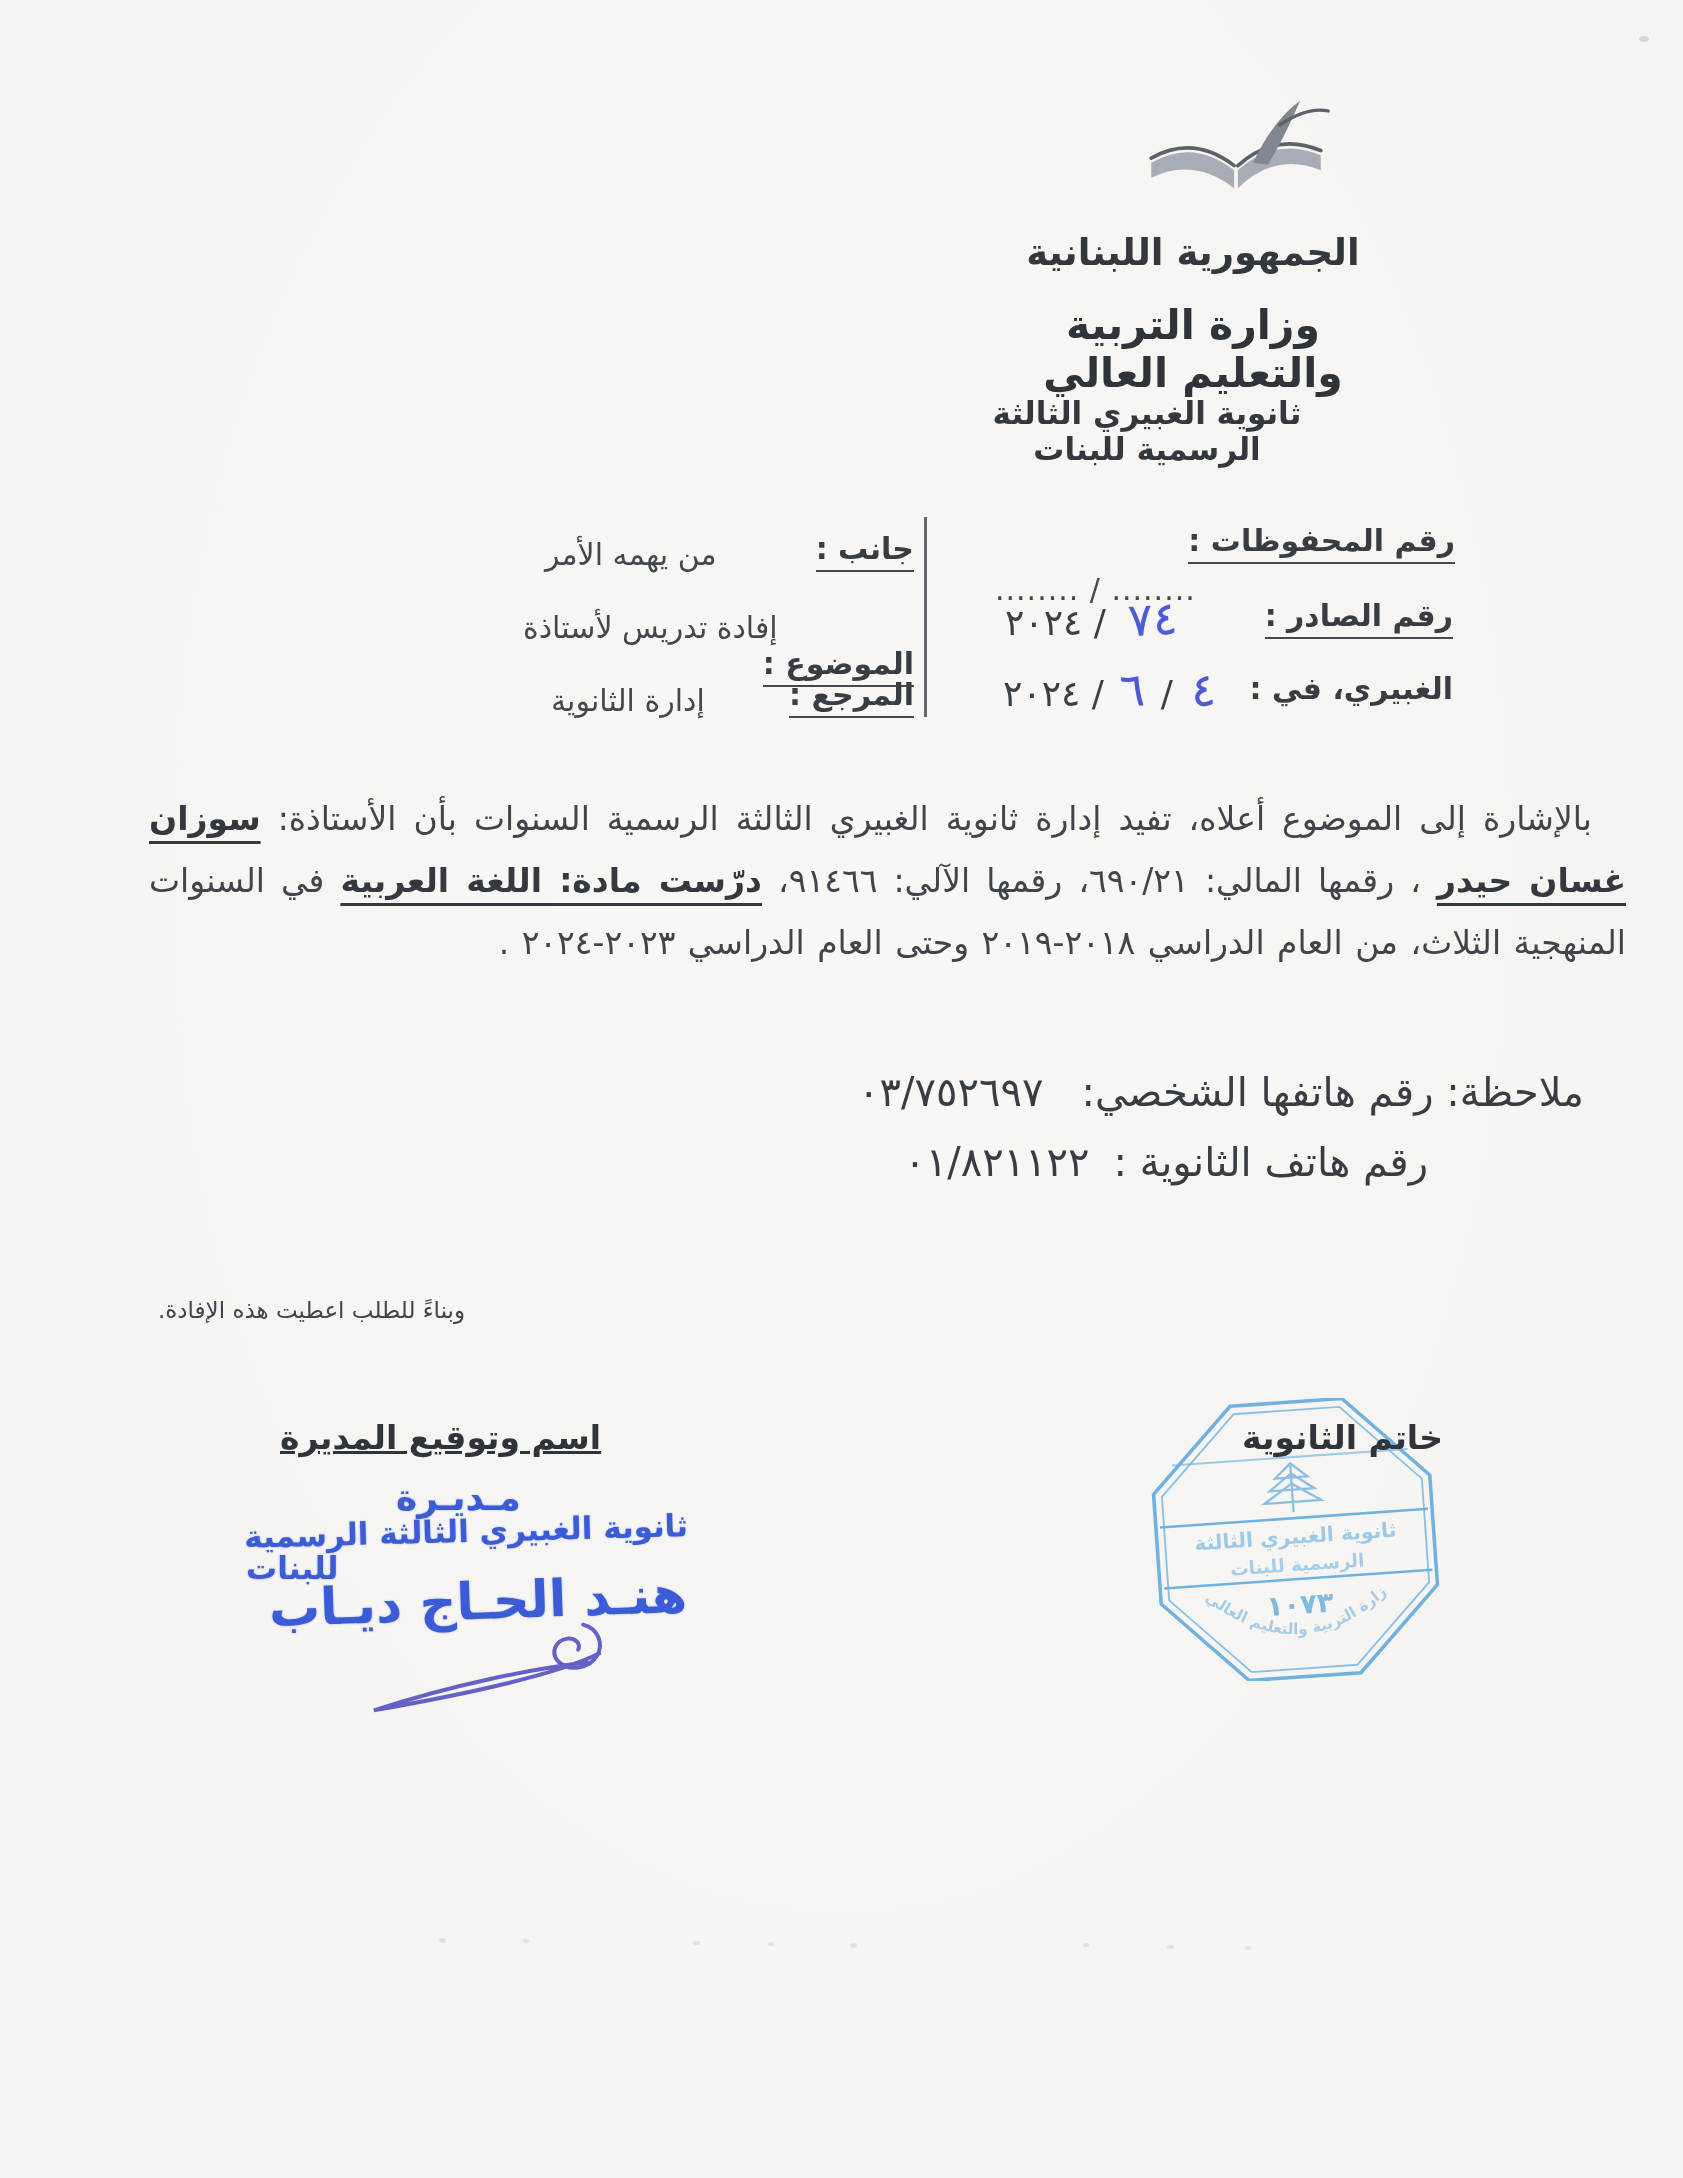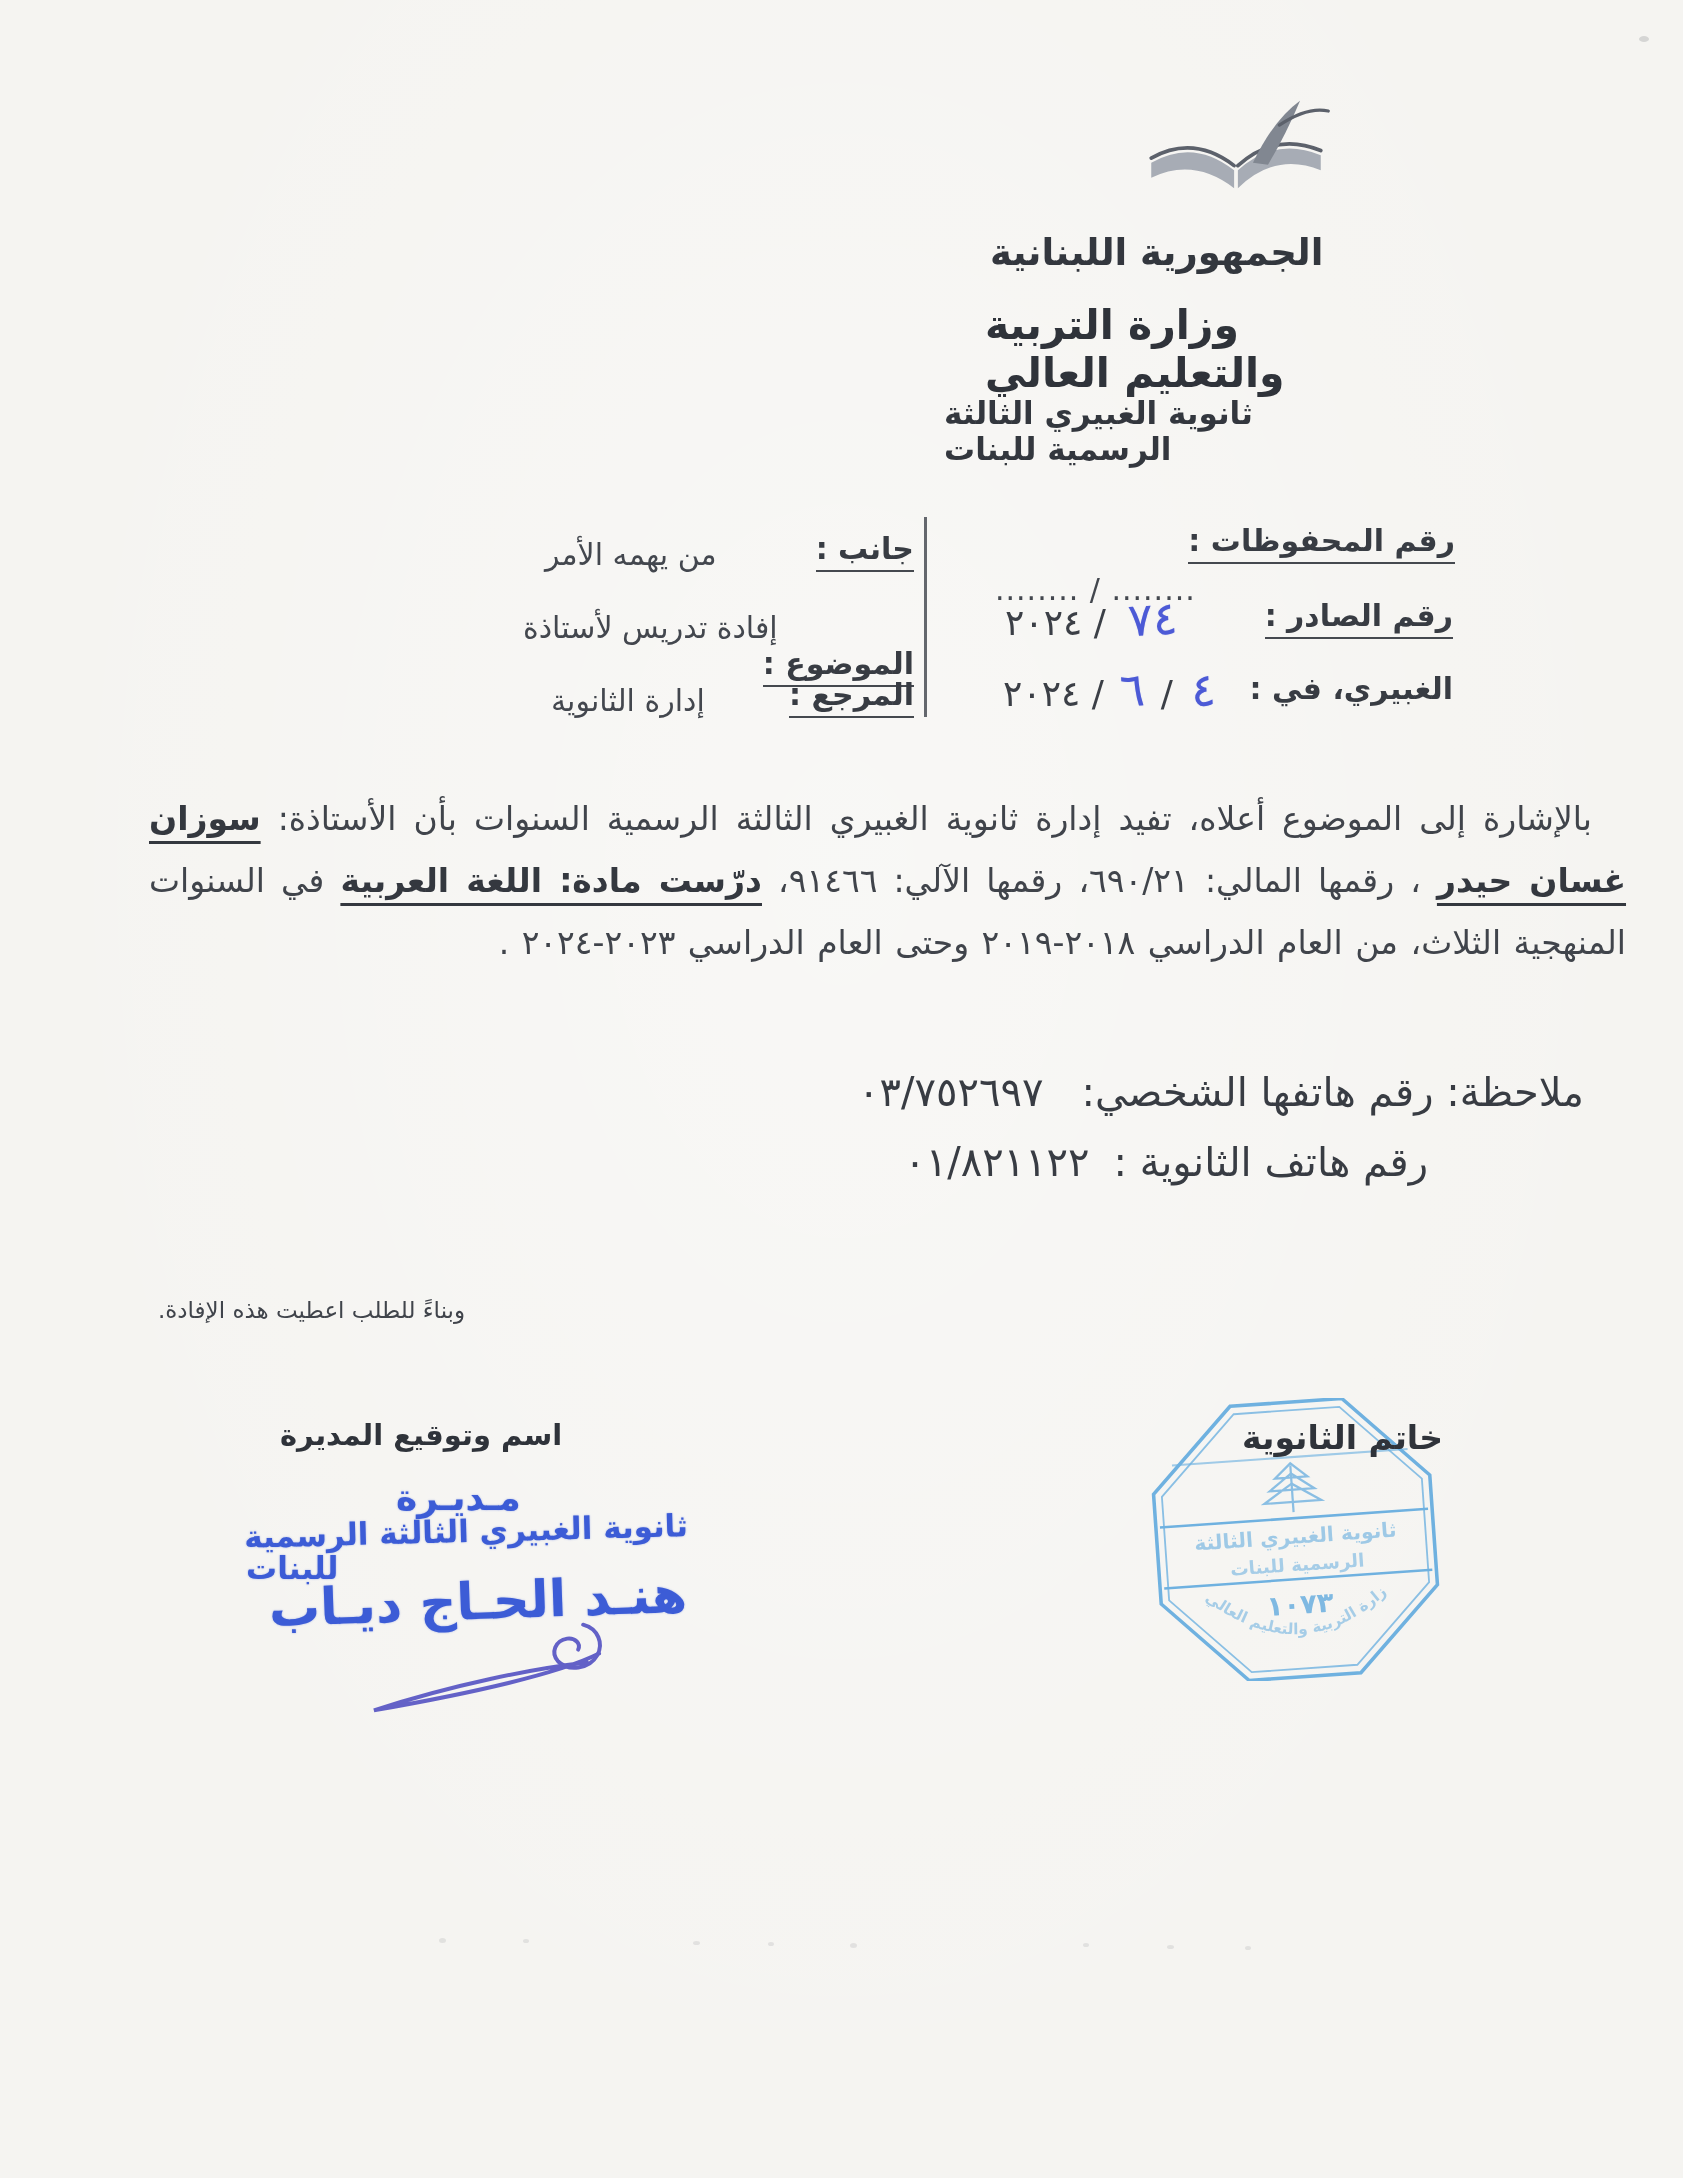--- a/index.html
+++ b/index.html
@@ -8,21 +8,21 @@
     background:
       radial-gradient(ellipse at 50% 40%, rgba(255,255,255,.35), rgba(0,0,0,0) 70%),
       #f5f4f1;
     overflow:hidden;
     font-family:"DejaVu Sans", sans-serif;
     color:#3f434a;
   }
   .abs{position:absolute;}
   .ar{direction:rtl;unicode-bidi:isolate;font-family:"DejaVu Sans", sans-serif;}
   .b{font-weight:700;}
-  .center{text-align:left;}
+  .center{text-align:center;}
   .lbl{
     font-weight:700;font-size:30px;color:#383c43;
     border-bottom:2.5px solid #45494f;padding-bottom:4px;display:inline-block;
   }
   .lbl-nu{ 
     font-weight:700;font-size:30px;color:#383c43;display:inline-block;
   }
   .val{font-size:30px;color:#43474e;}
   .printed-num{font-size:36px;color:#3b3f46;letter-spacing:2px;}
   .hand{
@@ -136,21 +136,21 @@
         </defs>
         <text font-size="15" font-weight="700" opacity="0.5" direction="rtl">
           <textPath href="#arcPath" startOffset="50%" text-anchor="middle">وزارة التربية والتعليم العالي</textPath>
         </text>
       </g>
     </svg>
   </div>
 
   <div class="abs ar b" style="right:240px;top:1418px;font-size:33px;color:#2f333a;z-index:3;">خاتم الثانوية</div>
 
-  <div class="abs ar b" style="left:280px;top:1418px;font-size:29px;color:#2f333a;">اسم وتوقيع المديرة</div>
+  <div class="abs ar b" style="left:280px;top:1418px;font-size:33px;color:#2f333a;text-decoration:underline;">اسم وتوقيع المديرة</div>
 
   <div class="abs ar blue-stamp" style="left:396px;top:1477px;font-size:36px;letter-spacing:2px;">مـديـرة</div>
 
   <div class="abs ar blue-stamp" style="left:243px;top:1513px;width:446px;font-size:31px;transform:rotate(-1.5deg);text-align:center;">ثانوية الغبيري الثالثة الرسمية</div>
 
   <div class="abs ar blue-stamp" style="left:246px;top:1550px;font-size:31px;">للبنات</div>
 
   <div class="abs ar blue-stamp" style="left:265px;top:1572px;width:426px;font-size:51px;transform:rotate(-2deg);text-align:center;letter-spacing:1px;">هنـد الحـاج ديـاب</div>
 
   <div class="abs" style="left:362px;top:1612px;width:249px;height:111px;">

